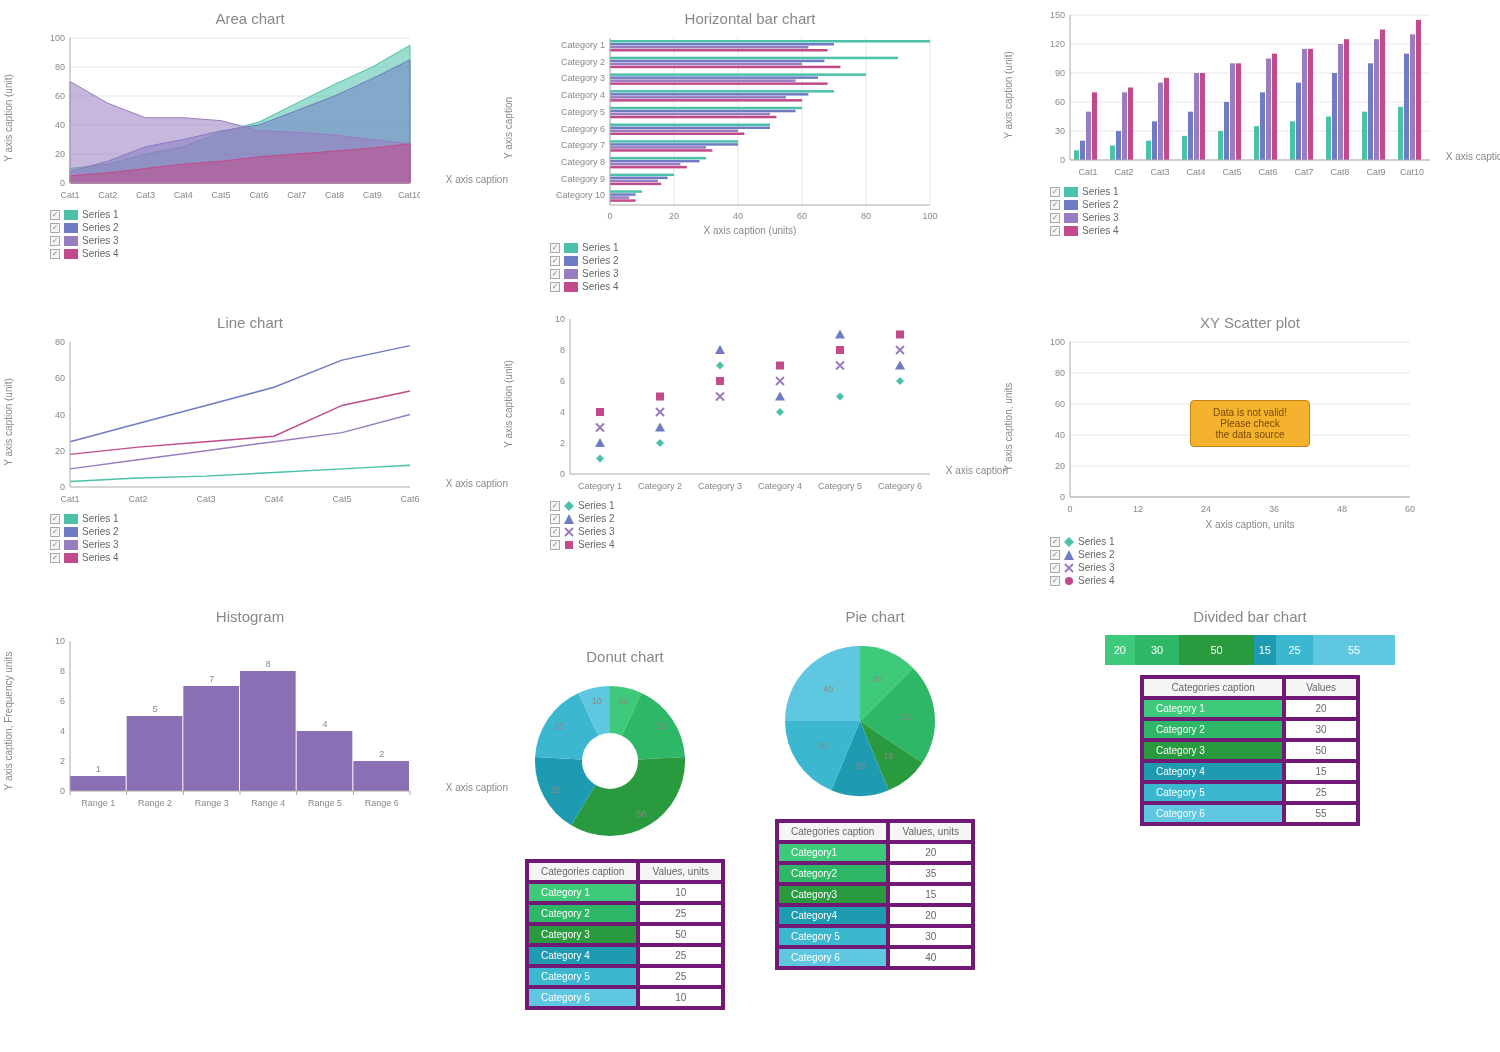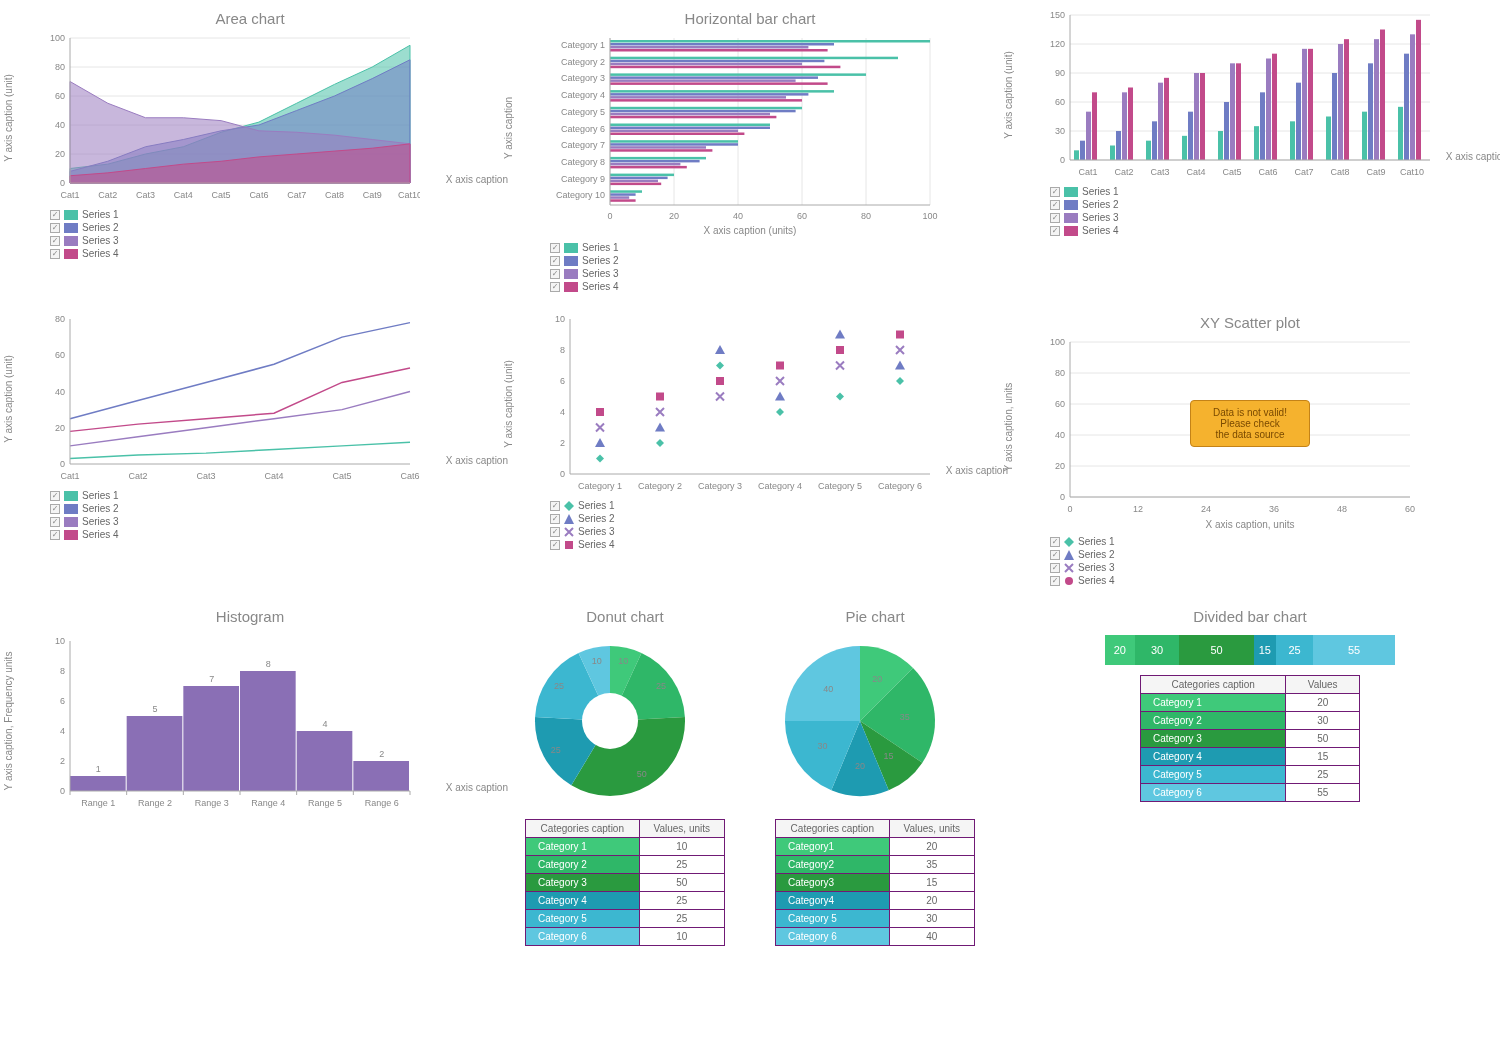--- a/index.html
+++ b/index.html
@@ -13,21 +13,21 @@
 svg { display: block; }
 .legend { margin-top: 6px; margin-left: 40px; }
 .legend-row { display: flex; align-items: center; gap: 4px; margin-bottom: 2px; }
 .chk { width: 10px; height: 10px; border: 1px solid #aaa; display: inline-flex; align-items: center; justify-content: center; font-size: 8px; color: #888; background: #f4f4f4; }
 .swatch { width: 14px; height: 10px; }
 .dswatch { width: 10px; height: 10px; display: flex; align-items: center; justify-content: center; }
 .tick { font-size: 9px; fill: #888; }
 .axis { stroke: #aaa; stroke-width: 1; fill: none; }
 .gridline { stroke: #e6e6e6; stroke-width: 1; }
 table.data { border-collapse: collapse; width: 200px; margin-top: 8px; margin-left: auto; margin-right: auto; font-size: 10px; }
-table.data th, table.data td { border: 1px solid #701a75; padding: 3px 12px; text-align: left; }
+table.data th, table.data td { border: 4px solid #701a75; padding: 3px 12px; text-align: left; }
 table.data th { background: #f5f5f5; color: #666; font-weight: normal; text-align: center; }
 table.data td.val { text-align: center; background: #fff; color: #666; }
 .warn { background: #f5b22e; color: #7a4a00; border: 1px solid #c48217; border-radius: 4px; padding: 6px 18px; font-size: 10px; text-align: center; width: 120px; margin: 0 auto; }
 .dividedbar { display: flex; height: 30px; width: 290px; margin: 10px auto; }
 .dividedbar div { display: flex; align-items: center; justify-content: center; color: #fff; font-size: 11px; }
 </style>
 </head>
 <body>
 
 <div class="grid">
@@ -277,20 +277,21 @@
         </div>
         <div class="legend-row">
           <span class="chk">✓</span>
           <span class="swatch" style="background: rgb(194, 74, 138);"></span>
           <span>Series 4</span>
         </div>
       </div>
 </div>
 
 <div class="cell">
+  <div class="title">Line chart</div>
   <div style="position:relative;padding-left:30px;">
     <div class="ylabel">Y axis caption (unit)</div>
     <svg id="line-svg" width="380" height="170">
           <text x="25" y="153" text-anchor="end" class="tick">0</text>
           <text x="25" y="116.75" text-anchor="end" class="tick">20</text>
           <text x="25" y="80.5" text-anchor="end" class="tick">40</text>
           <text x="25" y="44.25" text-anchor="end" class="tick">60</text>
           <text x="25" y="8" text-anchor="end" class="tick">80</text>
           <path d="M 30 144.5625 L 30 144.5625 L 98 140.9375 L 166 139.125 L 234 135.5 L 302 131.875 L 370 128.25" fill="none" stroke="#4ac1a8" stroke-width="1.5"></path>
           <path d="M 30 104.6875 L 30 104.6875 L 98 86.5625 L 166 68.4375 L 234 50.3125 L 302 23.125 L 370 8.625" fill="none" stroke="#6f7cc4" stroke-width="1.5"></path>
@@ -528,21 +529,21 @@
           <line x1="313.3333333333333" x2="313.3333333333333" y1="160" y2="164" class="axis"></line>
           <line x1="370" x2="370" y1="160" y2="164" class="axis"></line>
           <line x1="30" x2="30" y1="10" y2="160" class="axis"></line>
           <line x1="30" x2="370" y1="160" y2="160" class="axis"></line>
         </svg>
     <div class="xlabel-side">X axis caption</div>
   </div>
 </div>
 
 <div class="cell" style="display:flex;gap:20px;">
-  <div style="flex:1;">
+  <div style="flex:1;margin-top:40px;">
     <div class="title">Donut chart</div>
     <svg id="donut-svg" width="200" height="180">
           <path d="M 100 90 L 100 15 A 75 75 0 0 1 131.49168261701985 21.93184352467823 Z" fill="#3fc97a"></path>
           <text x="113.22068207297798" y="32.93783582382967" text-anchor="middle" class="tick" fill="#fff">10</text>
           <path d="M 100 90 L 131.49168261701985 21.93184352467823 A 75 75 0 0 1 174.8900060388343 85.9395818560937 Z" fill="#2fb768"></path>
           <text x="150.90287338664876" y="58.48699548021349" text-anchor="middle" class="tick" fill="#fff">25</text>
           <path d="M 100 90 L 174.8900060388343 85.9395818560937 A 75 75 0 0 1 61.33346071172336 154.26428821256917 Z" fill="#2a9a3f"></path>
           <text x="131.70656221638683" y="145.69671633430676" text-anchor="middle" class="tick" fill="#fff">50</text>
           <path d="M 100 90 L 61.33346071172336 154.26428821256917 A 75 75 0 0 1 25.109993961165713 85.93958185609364 Z" fill="#1e9bb1"></path>
           <text x="45.664009266569586" y="121.80711910303708" text-anchor="middle" class="tick" fill="#fff">25</text>

